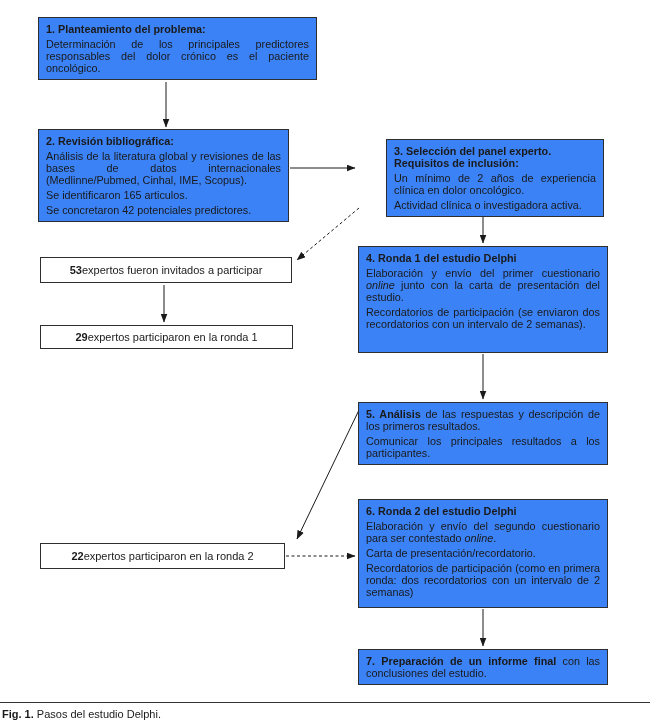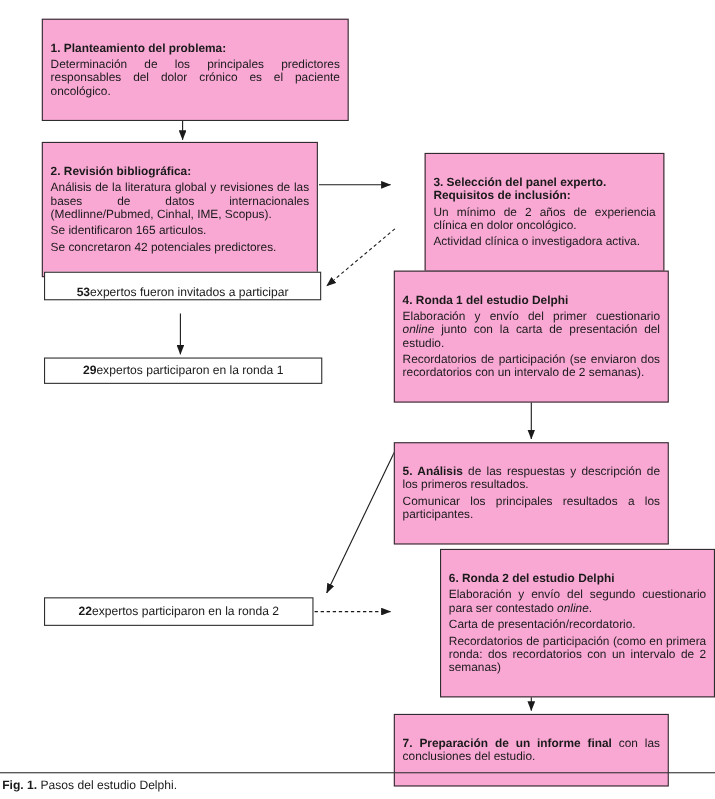--- a/index.html
+++ b/index.html
@@ -2,41 +2,41 @@
 <html><head>
 <meta charset="utf-8">
 <style>
   html,body{margin:0;padding:0;background:#ffffff;}
   .figure{
     position:relative;width:650px;height:726px;background:#ffffff;
     font-family:"Liberation Sans",sans-serif;color:#1a1a1a;overflow:hidden;
   }
   .connectors{position:absolute;left:0;top:0;width:650px;height:726px;pointer-events:none;}
   .box{
-    position:absolute;box-sizing:border-box;background:#f9a8d4;
-    border:1px solid #2e2e2e;padding:20px 7px;
+    position:absolute;box-sizing:border-box;background:#3b82f6;
+    border:1px solid #2e2e2e;padding:5px 7px;
     font-size:10.8px;line-height:12px;
   }
   .box .title{font-weight:bold;margin:0 0 3px 0;text-align:left;}
   .box p{margin:0 0 3px 0;text-align:justify;}
   .box p:last-child{margin-bottom:0;}
   .milestone{
     position:absolute;box-sizing:border-box;background:#ffffff;
     border:1px solid #2e2e2e;display:flex;align-items:center;justify-content:center;
     font-size:11px;line-height:12px;white-space:nowrap;
   }
   .milestone b{font-weight:bold;}
   #step1{left:38px;top:17px;width:279px;min-height:63px;}
   #step2{left:38px;top:129px;width:251px;min-height:88px;}
   #step3{left:358px;top:139px;width:218px;min-height:78px;margin-left:28px;}
   #step4{left:358px;top:246px;width:250px;min-height:107px;}
   #step5{left:358px;top:402px;width:250px;min-height:60px;}
-  #step6{left:358px;top:499px;width:250px;min-height:109px;margin-left:42px;}
+  #step6{left:358px;top:499px;width:250px;min-height:109px;}
   #step7{left:358px;top:649px;width:250px;min-height:35px;}
-  #m53{left:40px;top:247px;width:252px;height:26px;align-items:flex-end;}
+  #m53{left:40px;top:257px;width:252px;height:26px;}
   #m29{left:40px;top:325px;width:253px;height:24px;}
   #m22{left:40px;top:543px;width:245px;height:26px;}
   .caption-rule{position:absolute;left:0;top:702px;width:650px;border-top:1px solid #333333;}
   .caption{position:absolute;left:2px;top:708px;font-size:11px;line-height:13px;}
   .caption b{font-weight:bold;}
 </style>
 </head>
 <body>
 
 <div class="figure">

